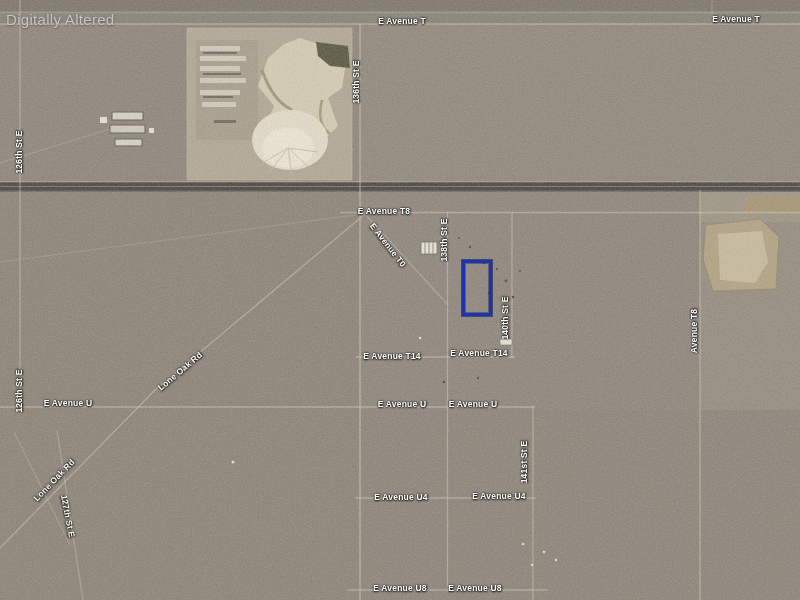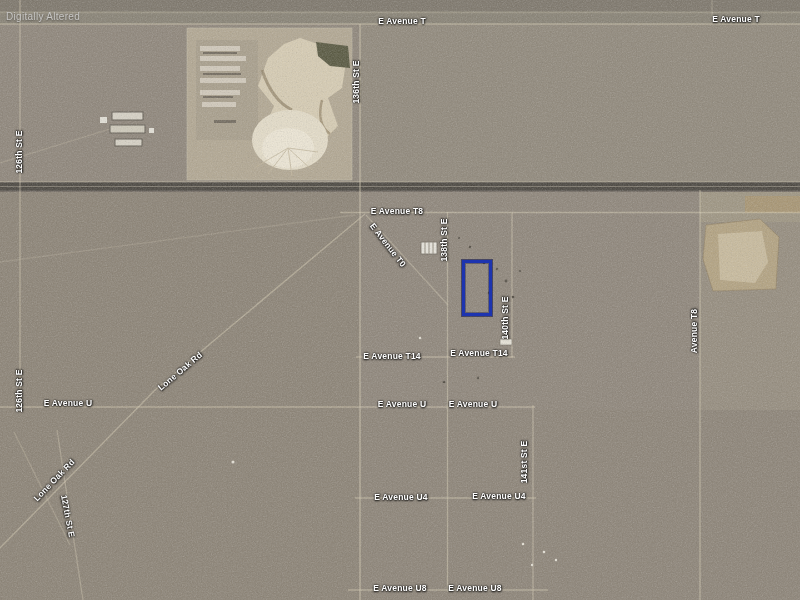--- a/index.html
+++ b/index.html
@@ -9,21 +9,21 @@
   }
   .terrain-svg{position:absolute;left:0;top:0;width:800px;height:600px;display:block;}
   .labels-layer{position:absolute;left:0;top:0;width:718px;height:600px;}
   .road-label{
     position:absolute;white-space:nowrap;
     font-size:8.5px;font-weight:bold;letter-spacing:.2px;color:#fff;
     text-shadow:0 0 2px rgba(0,0,0,.9),0 1px 2px rgba(0,0,0,.75),1px 0 2px rgba(0,0,0,.6);
   }
   .watermark{
     position:absolute;left:6px;top:11px;
-    font-size:10px;font-weight:normal;letter-spacing:.3px;
+    font-size:15px;font-weight:normal;letter-spacing:.3px;
     text-shadow:0 1px 2px rgba(0,0,0,.4);
   }
   .parcel{
     position:absolute;border:3px solid #1d34b0;
     box-shadow:0 0 0 1px rgba(8,12,70,.55), inset 0 0 0 1px rgba(8,12,70,.35);
   }
 </style>
 </head>
 <body>
 
@@ -152,21 +152,21 @@
     </g>
 
     <rect width="800" height="600" filter="url(#grain)" opacity="0.33"></rect>
   </svg>
 
   <div class="labels-layer" id="labels-layer">
       <div class="road-label" style="left: 402px; top: 21px; transform: translate(-50%, -50%) rotate(0deg); color: rgb(255, 255, 255);">E Avenue T</div>
       <div class="road-label" style="left: 736px; top: 19px; transform: translate(-50%, -50%) rotate(0deg); color: rgb(255, 255, 255);">E Avenue T</div>
       <div class="road-label" style="left: 356px; top: 82px; transform: translate(-50%, -50%) rotate(-90deg); color: rgb(255, 255, 255);">136th St E</div>
       <div class="road-label" style="left: 19px; top: 152px; transform: translate(-50%, -50%) rotate(-90deg); color: rgb(255, 255, 255);">126th St E</div>
-      <div class="road-label" style="left: 397px; top: 211px; transform: translate(-50%, -50%) rotate(0deg); color: rgb(255, 255, 255);">E Avenue T8</div>
+      <div class="road-label" style="left: 384px; top: 211px; transform: translate(-50%, -50%) rotate(0deg); color: rgb(255, 255, 255);">E Avenue T8</div>
       <div class="road-label" style="left: 388px; top: 245px; transform: translate(-50%, -50%) rotate(52deg); color: rgb(255, 255, 255);">E Avenue T0</div>
       <div class="road-label" style="left: 444px; top: 240px; transform: translate(-50%, -50%) rotate(-90deg); color: rgb(255, 255, 255);">138th St E</div>
       <div class="road-label" style="left: 505px; top: 318px; transform: translate(-50%, -50%) rotate(-90deg); color: rgb(255, 255, 255);">140th St E</div>
       <div class="road-label" style="left: 694px; top: 331px; transform: translate(-50%, -50%) rotate(-90deg); color: rgb(255, 255, 255);">Avenue T8</div>
       <div class="road-label" style="left: 392px; top: 356px; transform: translate(-50%, -50%) rotate(0deg); color: rgb(255, 255, 255);">E Avenue T14</div>
       <div class="road-label" style="left: 479px; top: 353px; transform: translate(-50%, -50%) rotate(0deg); color: rgb(255, 255, 255);">E Avenue T14</div>
       <div class="road-label" style="left: 180px; top: 371px; transform: translate(-50%, -50%) rotate(-40deg); color: rgb(255, 255, 255);">Lone Oak Rd</div>
       <div class="road-label" style="left: 19px; top: 391px; transform: translate(-50%, -50%) rotate(-90deg); color: rgb(255, 255, 255);">126th St E</div>
       <div class="road-label" style="left: 68px; top: 403px; transform: translate(-50%, -50%) rotate(0deg); color: rgb(255, 255, 255);">E Avenue U</div>
       <div class="road-label" style="left: 402px; top: 404px; transform: translate(-50%, -50%) rotate(0deg); color: rgb(255, 255, 255);">E Avenue U</div>

